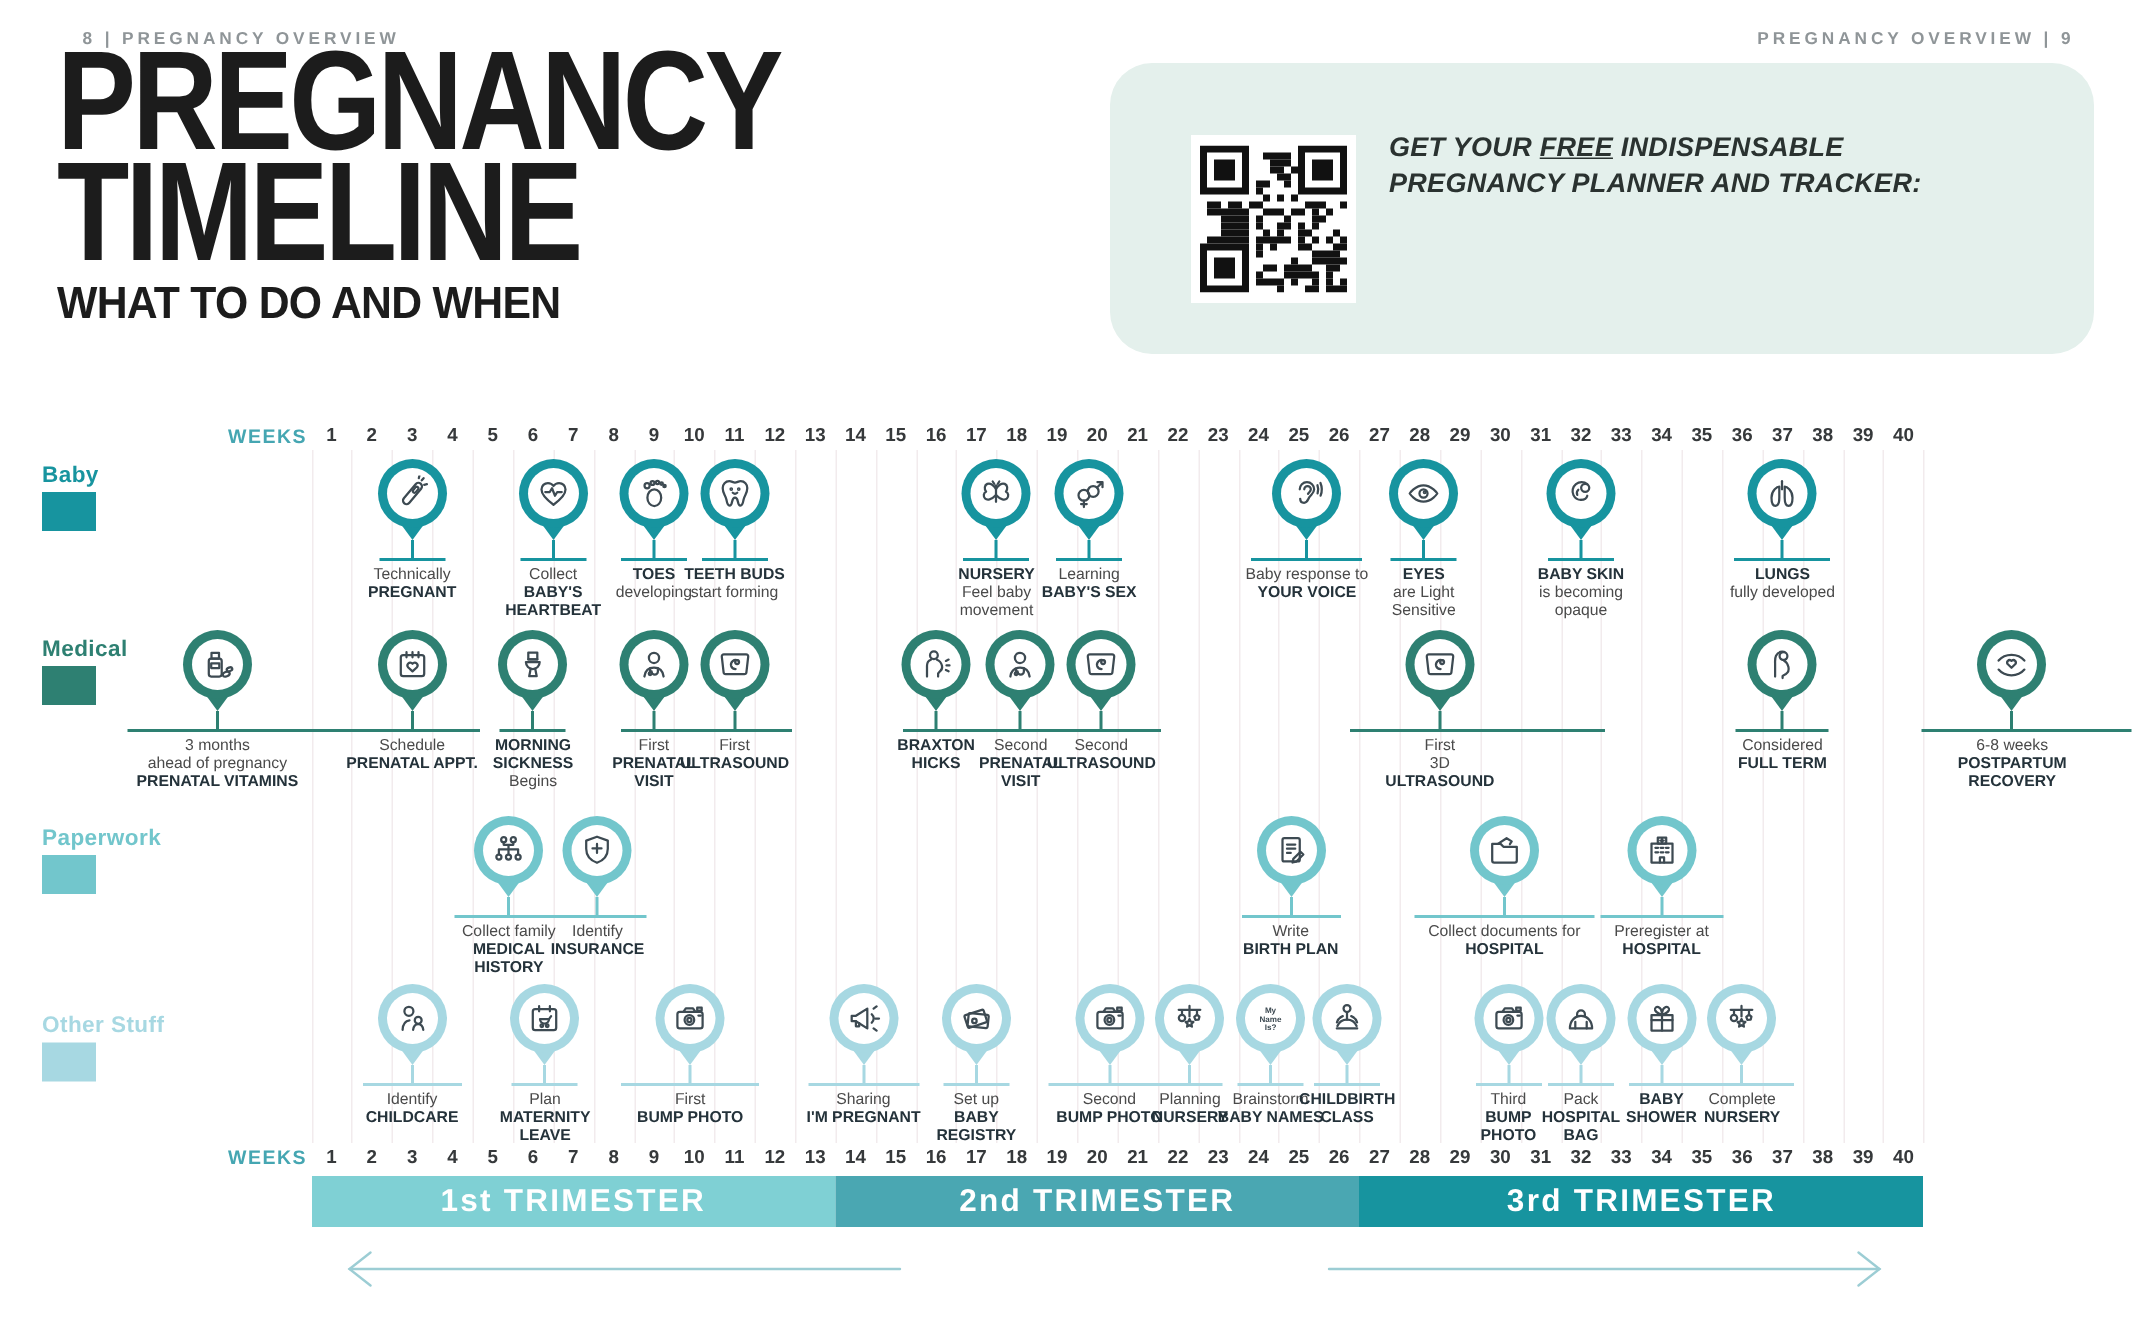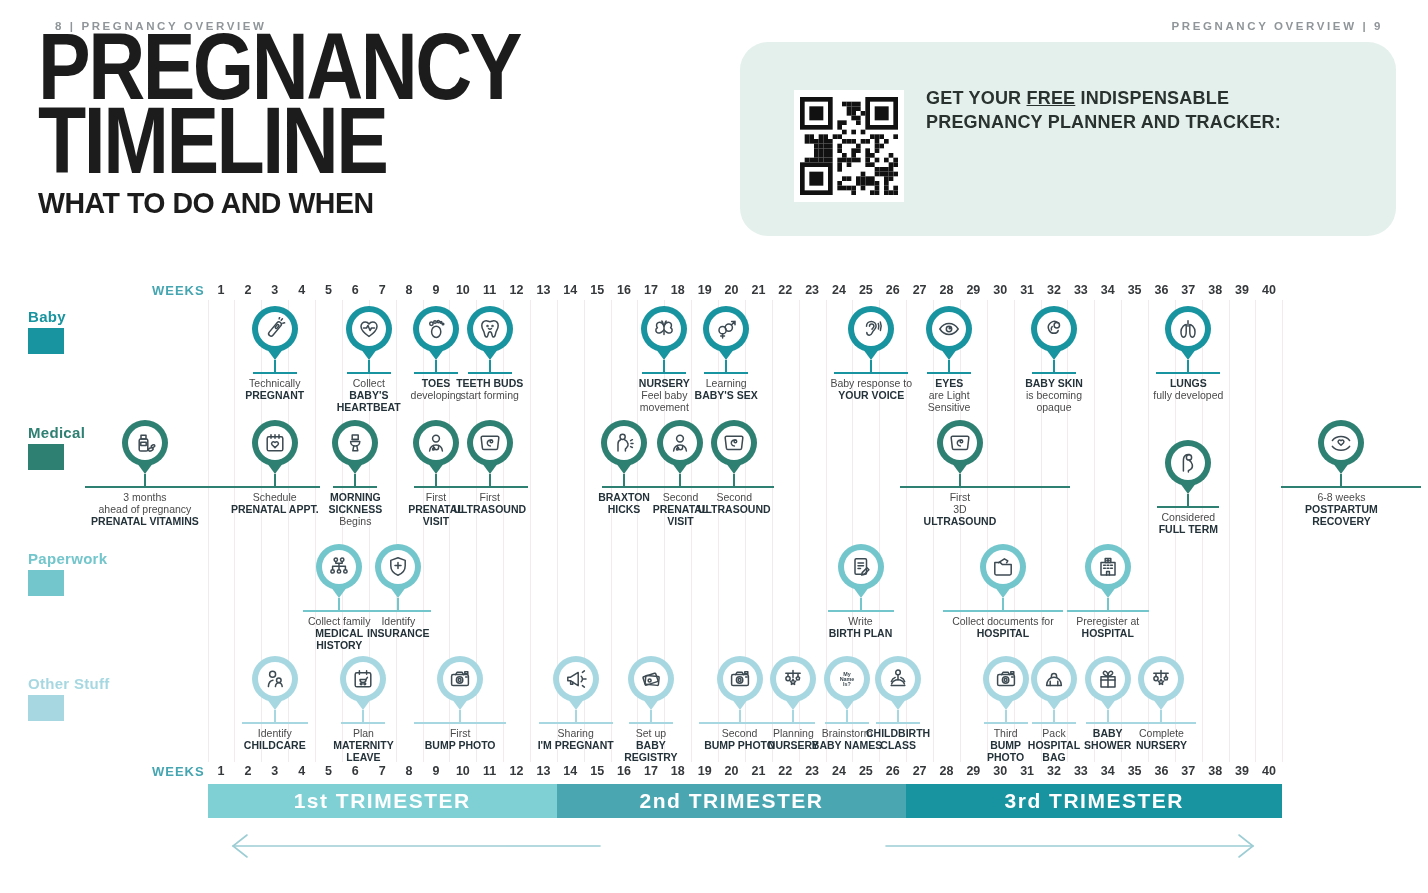--- a/index.html
+++ b/index.html
@@ -14,21 +14,21 @@
   #title-block{position:absolute;left:38px;top:30px;width:660px;}
   .big-title{font-size:94px;font-weight:bold;color:#1c1c1c;line-height:74px;letter-spacing:-3px;transform:scaleX(.84);transform-origin:0 0;white-space:nowrap;}
   #subtitle{font-size:30px;font-weight:bold;color:#1c1c1c;letter-spacing:-.5px;margin-top:8px;transform:scaleX(.95);transform-origin:0 0;white-space:nowrap;}
   .intro-line{font-size:15.5px;color:#222;line-height:27px;}
   #intro{margin-top:10px;}
 
   
   #qr-panel{position:absolute;left:740px;top:42px;width:656px;height:194px;background:#e4f0ec;border-radius:28px;}
   #qr-box{position:absolute;left:54px;top:48px;width:110px;height:112px;background:#fff;display:flex;align-items:center;justify-content:center;}
   #qr-text{position:absolute;left:186px;top:44px;width:440px;}
-  .qr-head{font-size:18px;font-weight:bold;color:#2a3230;line-height:24px;letter-spacing:.2px;}
+  .qr-head{font-size:18px;font-weight:bold;color:#2a3230;line-height:24px;letter-spacing:.2px;font-style:italic;}
   .qr-free{text-decoration:underline;}
   .qr-body{margin-top:8px;font-size:15.5px;color:#3a3f3e;line-height:24px;width:400px;}
 
   
   .weeks-label{position:absolute;left:152px;font-size:13px;font-weight:bold;color:#45a6b2;letter-spacing:1px;}
   .wk-num{position:absolute;transform:translateX(-50%);font-size:12.5px;font-weight:bold;color:#36393b;}
   .gridline{position:absolute;top:300px;height:462px;width:1px;background:#f2ebed;}
   .row-label{position:absolute;left:28px;font-size:15px;font-weight:bold;letter-spacing:.3px;}
   .row-square{position:absolute;left:28px;width:36px;height:26px;}
 
@@ -702,21 +702,21 @@
           </div>
           <div class="pin-tail" style="border-top-color: rgb(46, 128, 114);"></div>
           <div class="pin-stem" style="background: rgb(46, 128, 114); height: 12px;"></div>
           <div class="pin-tick" style="background: rgb(46, 128, 114); width: 170px;"></div>
           <div class="pin-label">
             <div class="pl0">First</div>
             <div class="pl0">3D</div>
             <div class="pl1">ULTRASOUND</div>
           </div>
         </div>
-        <div class="pin" style="left: 1128.32px; top: 440px;">
+        <div class="pin" style="left: 1128.32px; top: 420px;">
           <div class="pin-head" style="background: rgb(46, 128, 114);">
             <div class="pin-inner">
               <svg viewBox="0 0 24 24" class="pin-icon">
                 <path d="M13.4 3.6c-2.3-.4-4.4.6-5.4 2.6-.8 1.6-.6 3.4-.6 5.2V20"></path>
                 <circle cx="13" cy="6.4" r="2.6"></circle>
                 <path d="M13 9c1.6 1 2.8 2.6 3.3 4.7.4 1.9-.1 3.6-1.7 4.6l-2.2 1.3V21"></path>
               </svg>
             </div>
           </div>
           <div class="pin-tail" style="border-top-color: rgb(46, 128, 114);"></div>

